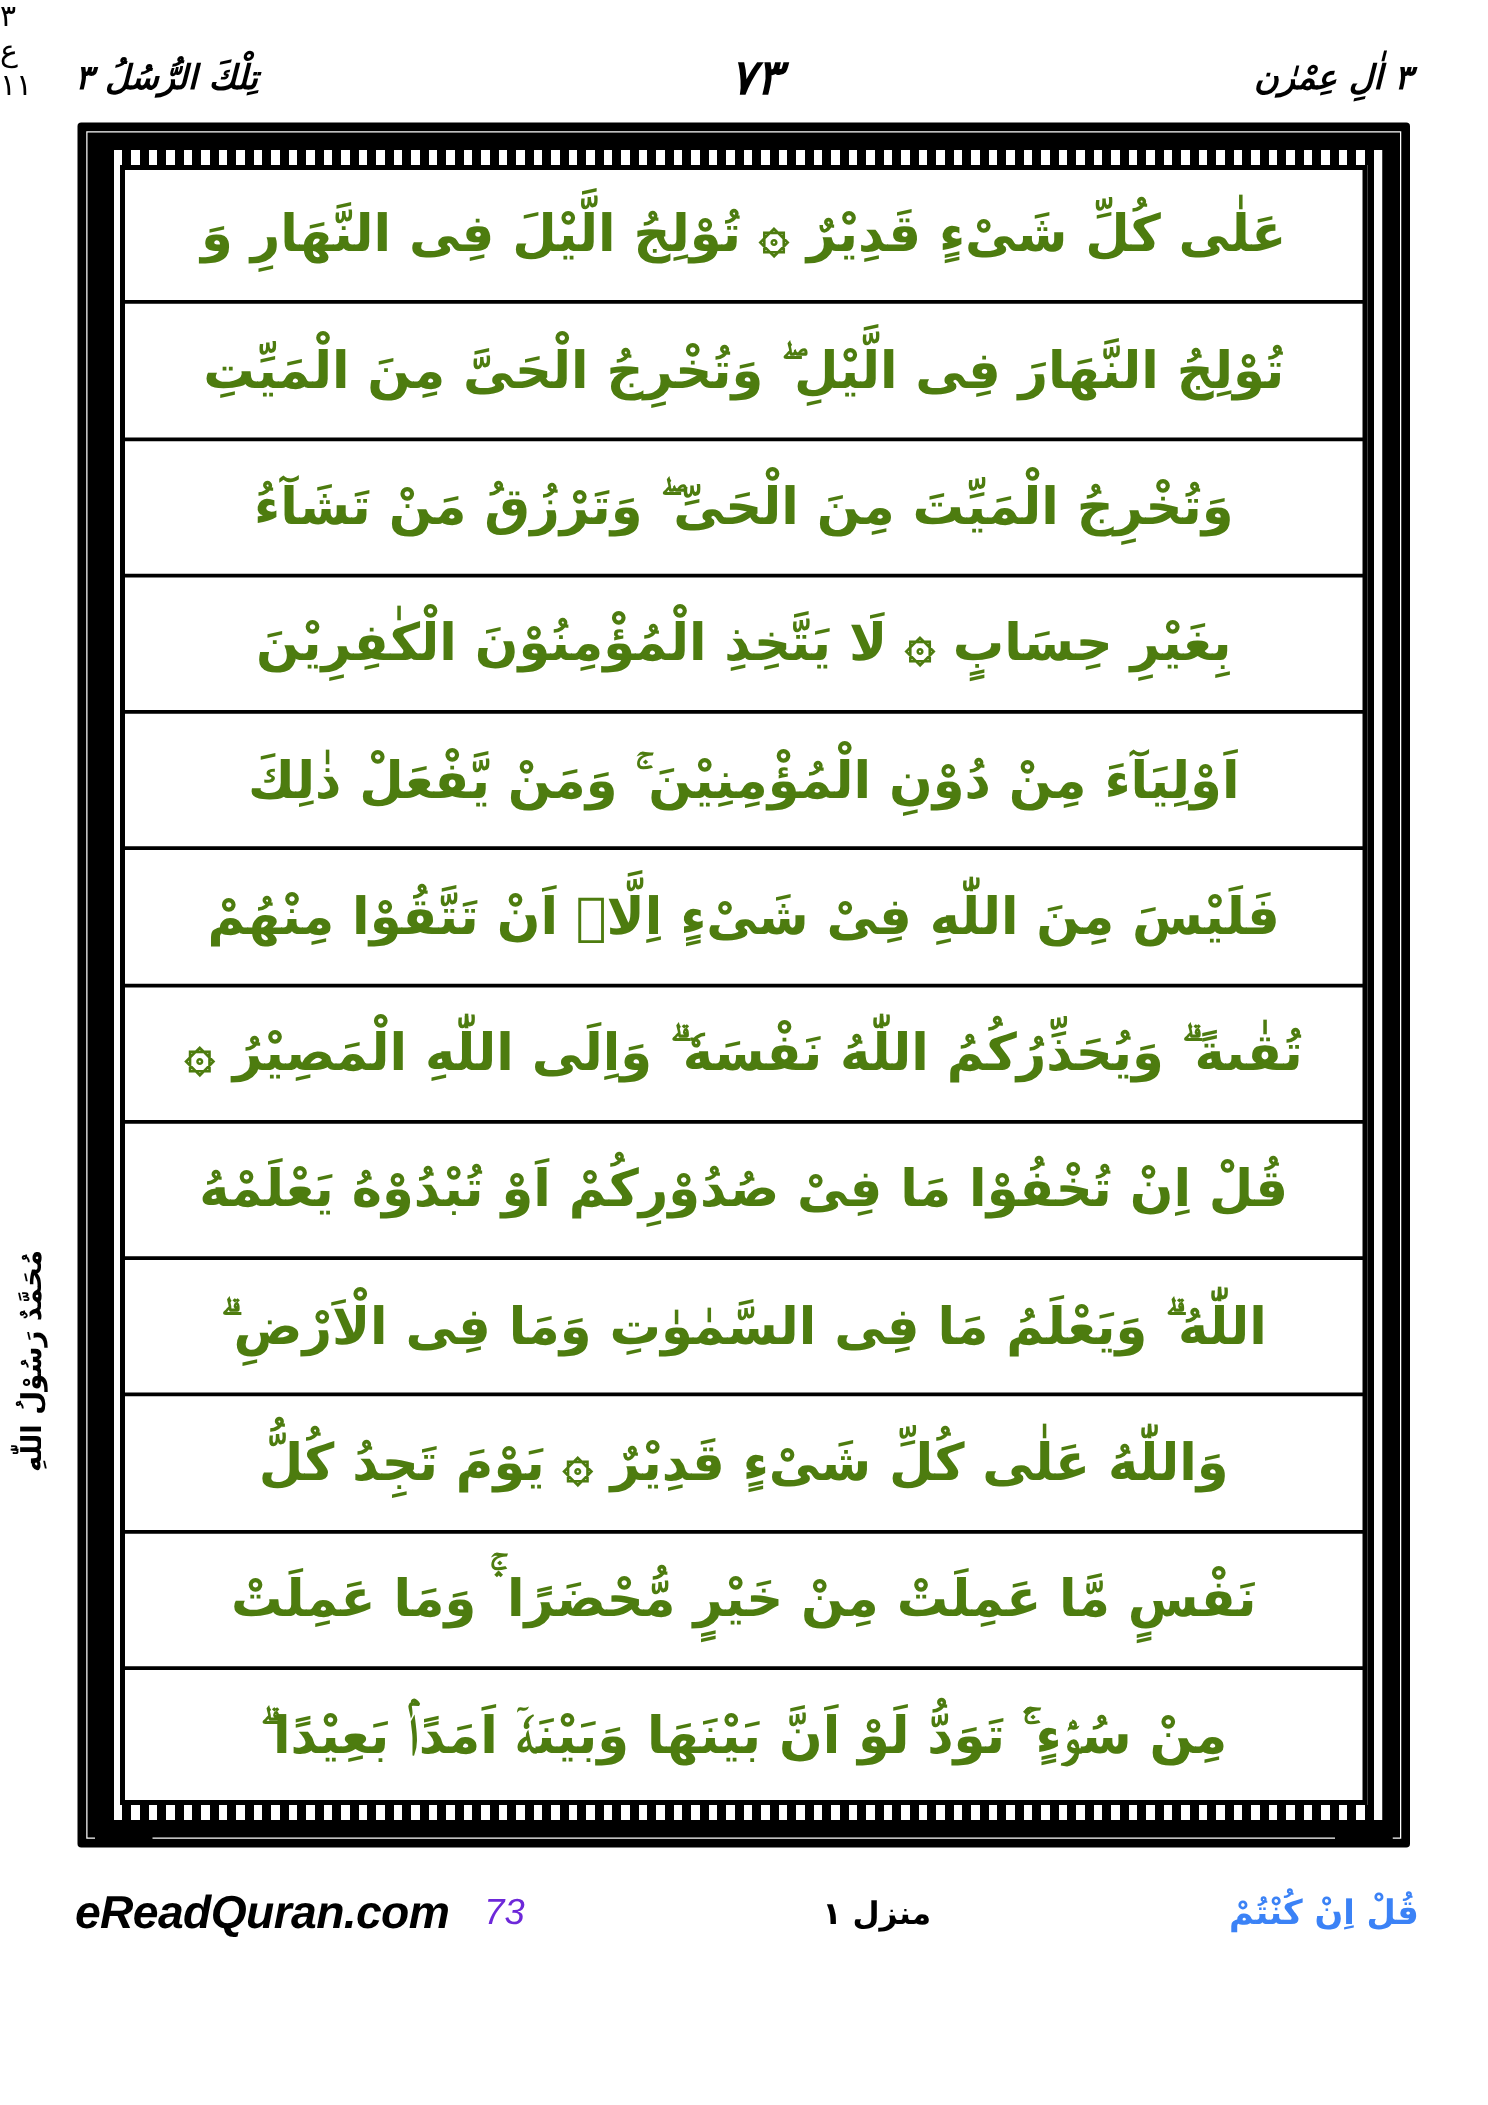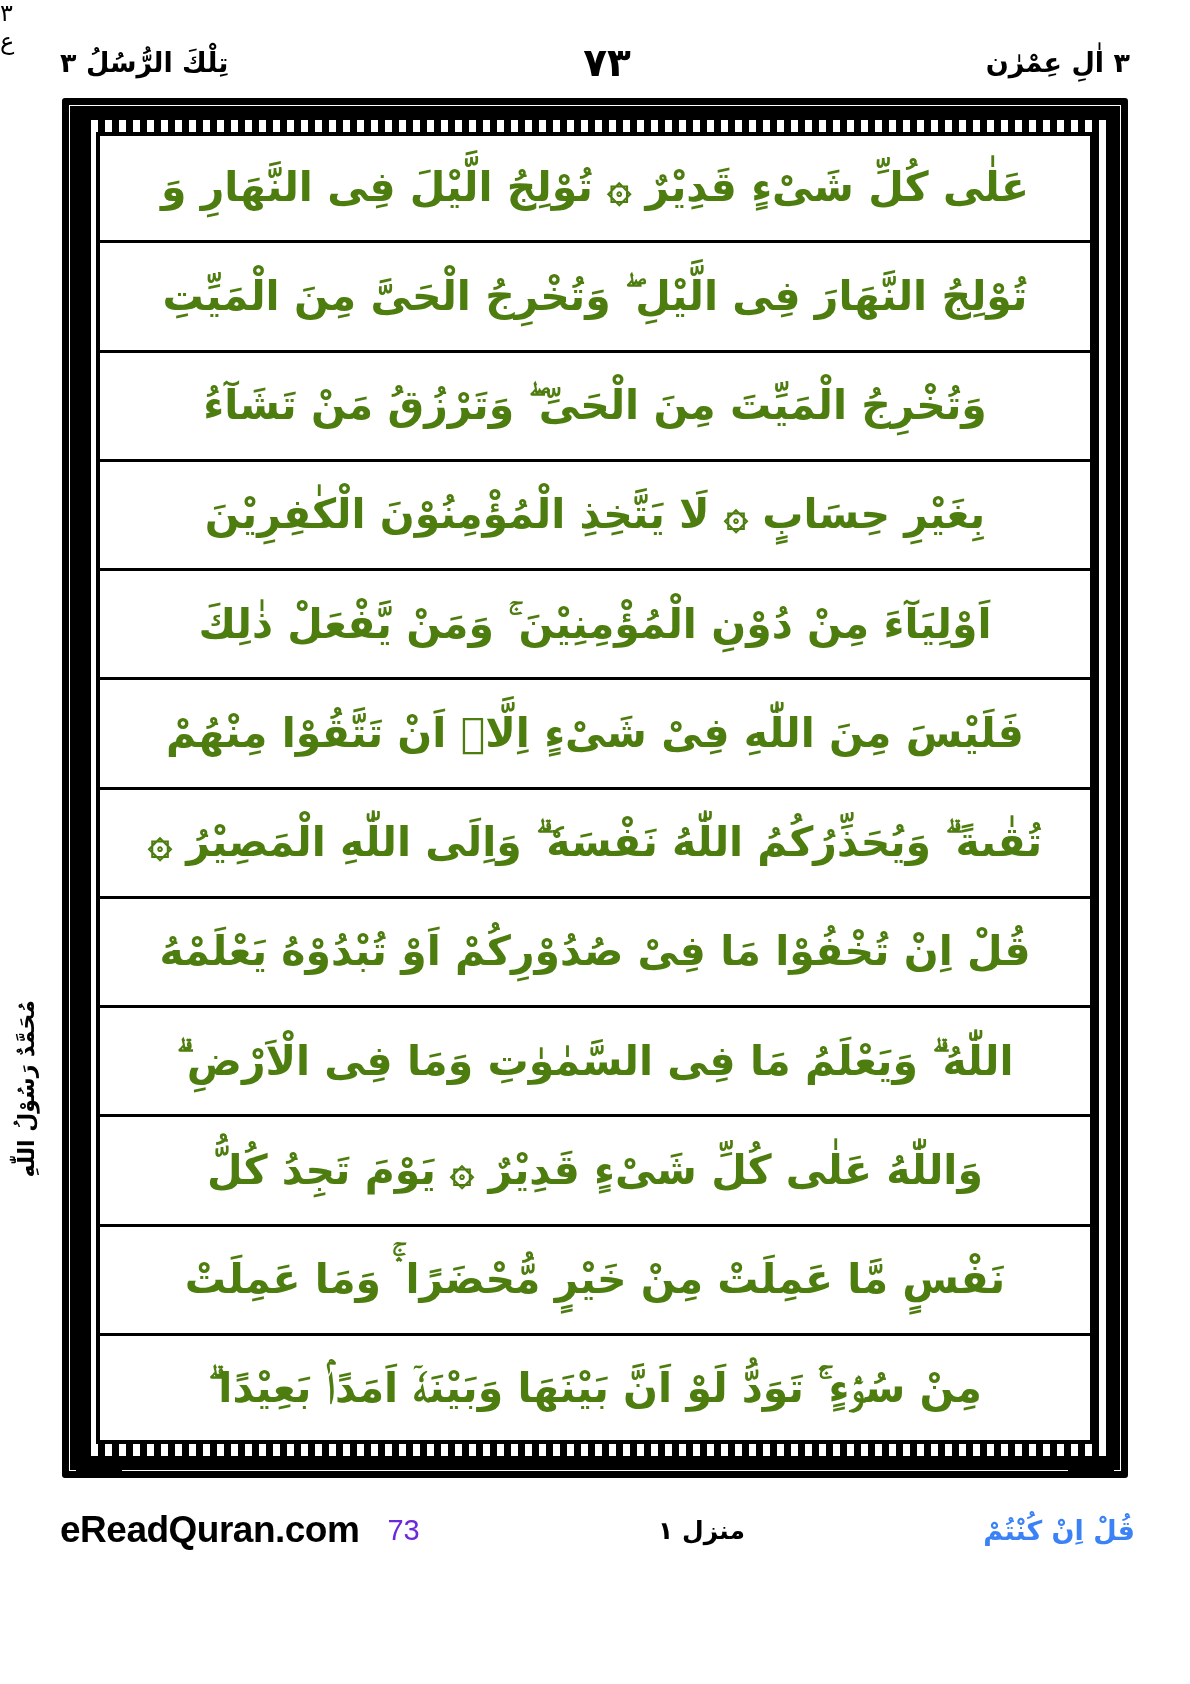--- a/index.html
+++ b/index.html
@@ -27,20 +27,21 @@
     justify-content: space-between;
     direction: rtl;
   }
   .header-item {
     font-family: "DejaVu Sans", sans-serif;
     font-size: 27px;
     font-weight: bold;
     color: #000;
     white-space: nowrap;
     letter-spacing: 0;
+    font-style: italic;
   }
   .header-center {
     font-size: 39px;
     font-weight: bold;
   }
 
   
   .frame-outer {
     position: absolute;
     top: 98px;
@@ -185,20 +186,21 @@
     font-size: 29px;
     font-weight: normal;
     color: #6d28d9;
     direction: ltr;
   }
   .footer-left-group {
     display: flex;
     align-items: center;
     gap: 28px;
     direction: ltr;
+    font-style: italic;
   }
 
   
   .corner {
     position: absolute;
     width: 46px;
     height: 46px;
     border: 5px solid #000;
     box-sizing: border-box;
   }
@@ -263,20 +265,21 @@
     </div>
   <div class="q-line">
       <div class="q-text">مِنْ سُوْۤءٍ ۚۛ تَوَدُّ لَوْ اَنَّ بَيْنَهَا وَبَيْنَهٗۤ اَمَدًاۢ بَعِيْدًا ۗ</div>
     </div>
 </div>
 
 <div class="side-note side-note-left">مُحَمَّدٌ رَسُوْلُ اللّٰهِ</div>
 <div class="side-note-ruku">
   <div>٣</div>
   <div>ع</div>
+  <div>١١</div>
 </div>
 
 <div class="page-footer">
   <div class="footer-right">قُلْ اِنْ كُنْتُمْ</div>
   <div class="footer-center">منزل ١</div>
   <div class="footer-left-group">
     <div class="footer-brand">eReadQuran.com</div>
     <div class="footer-page">73</div>
   </div>
 </div>

